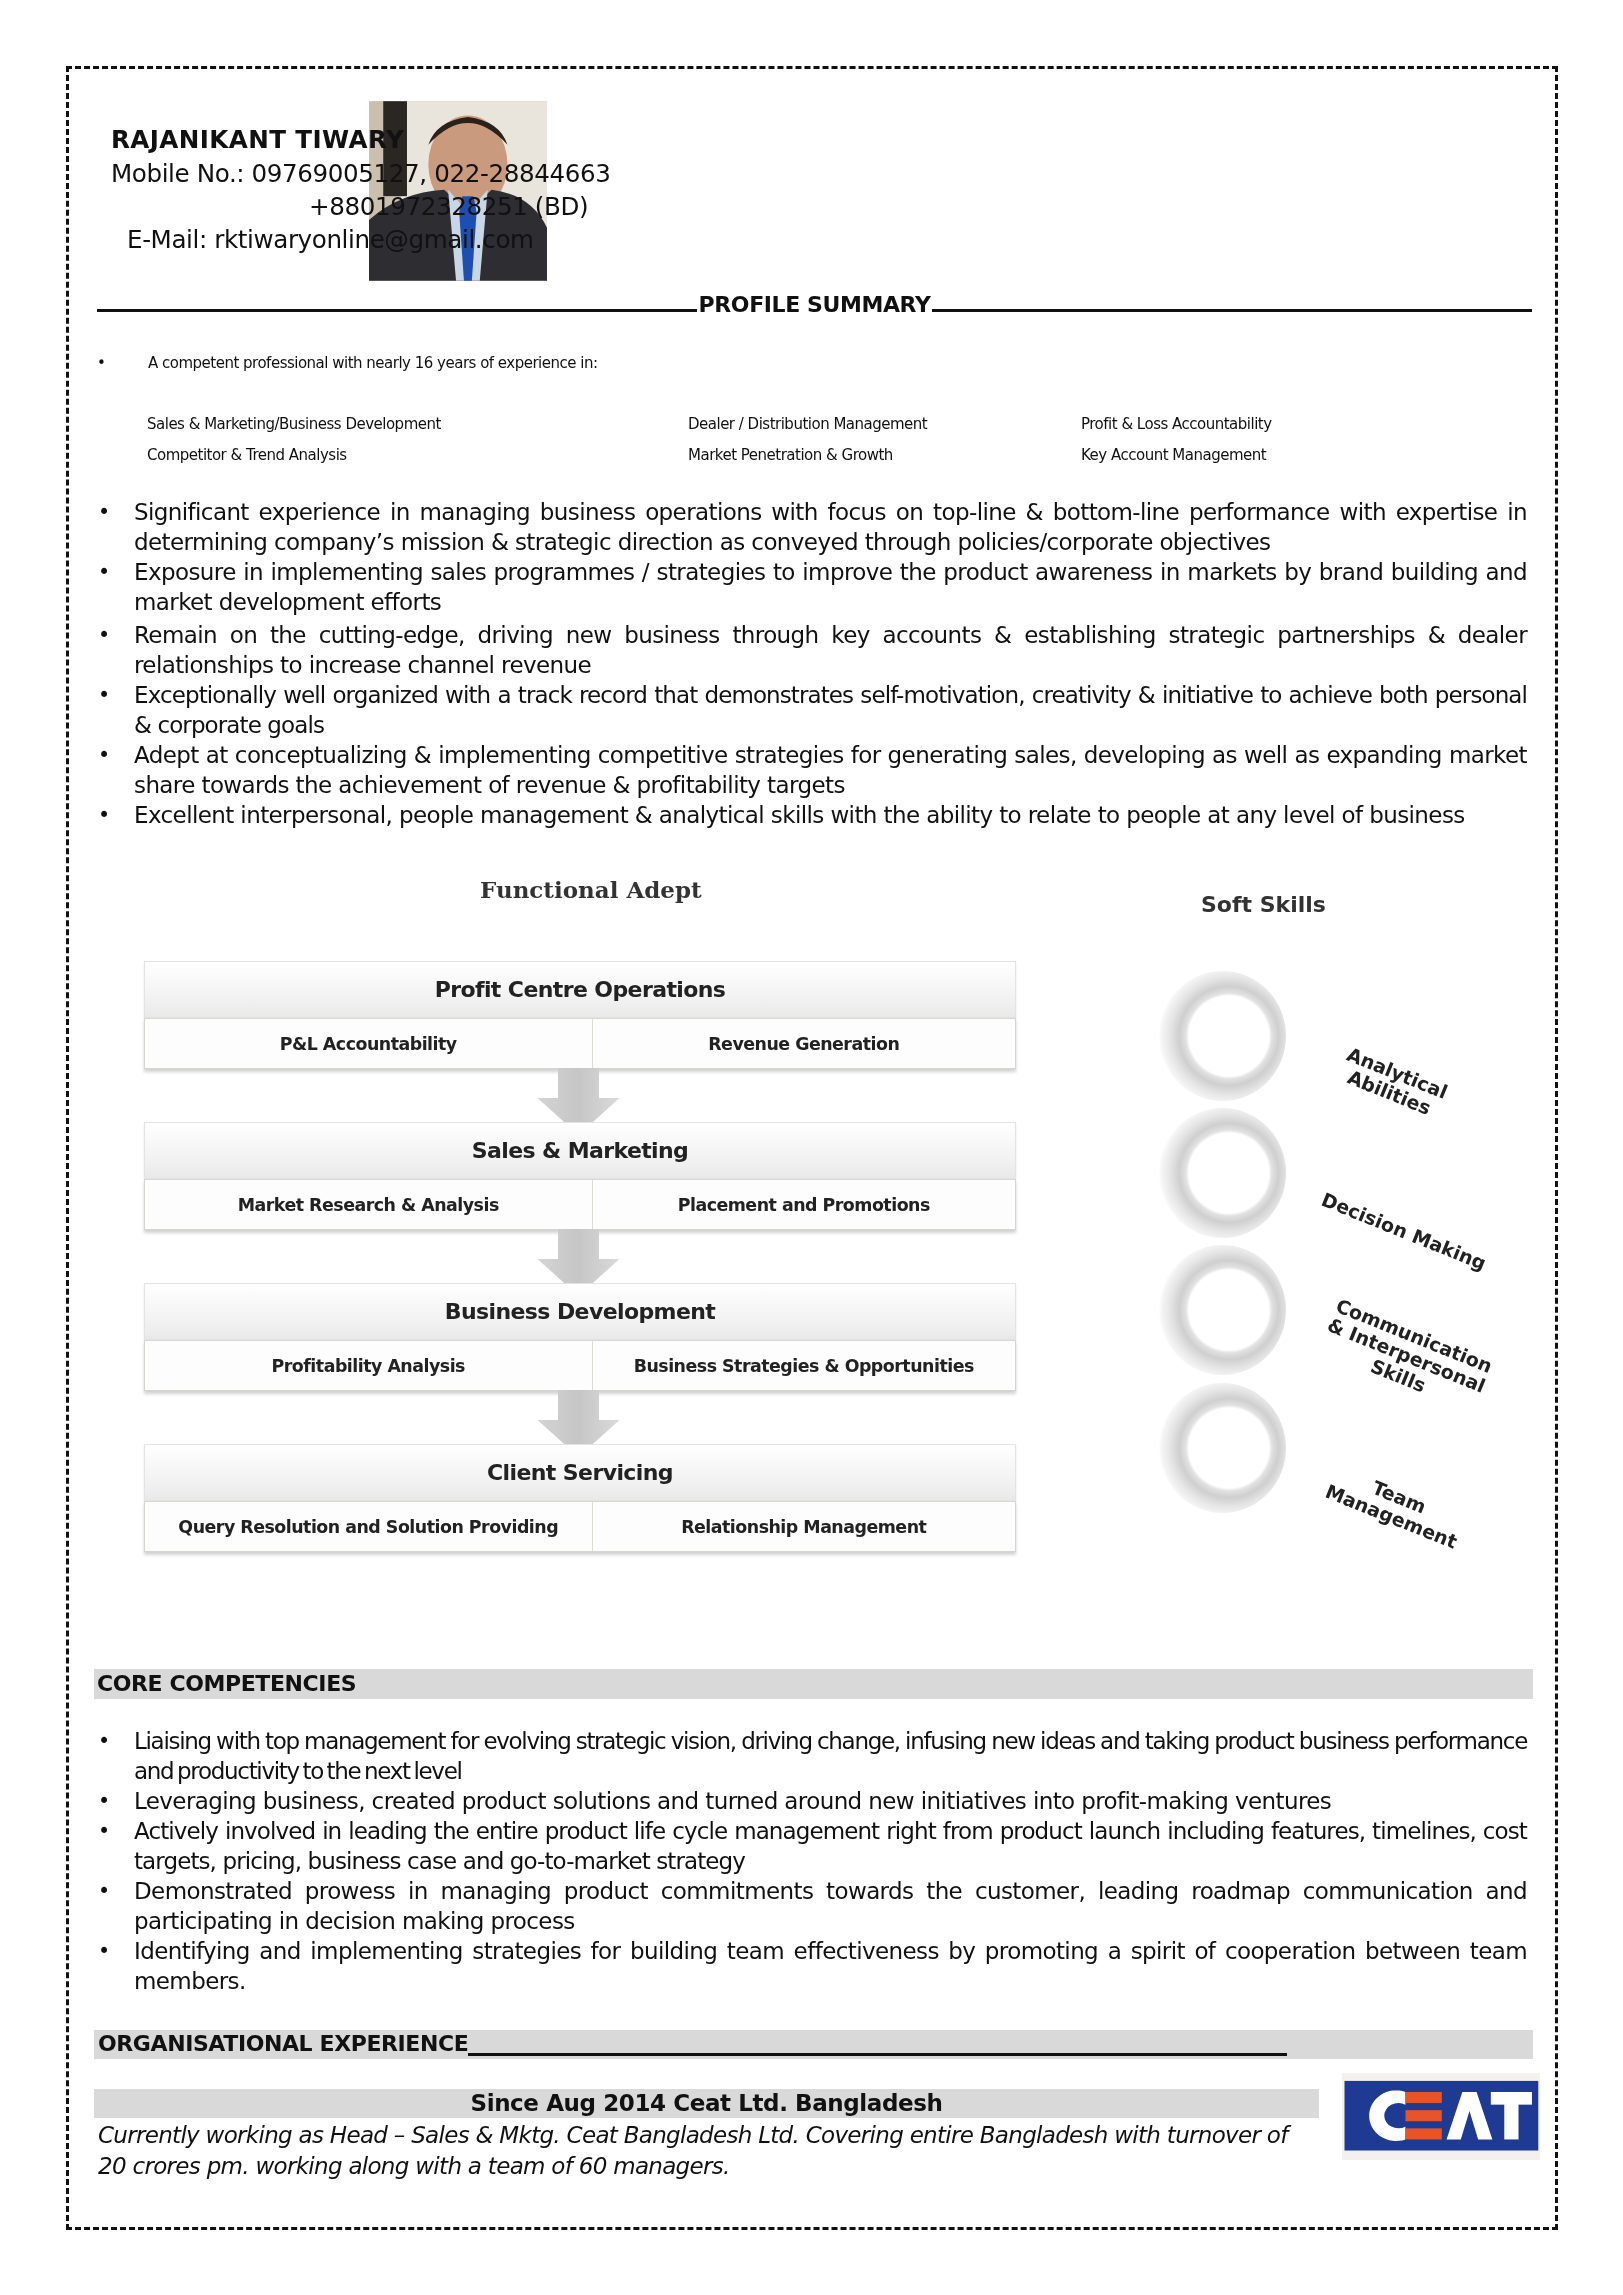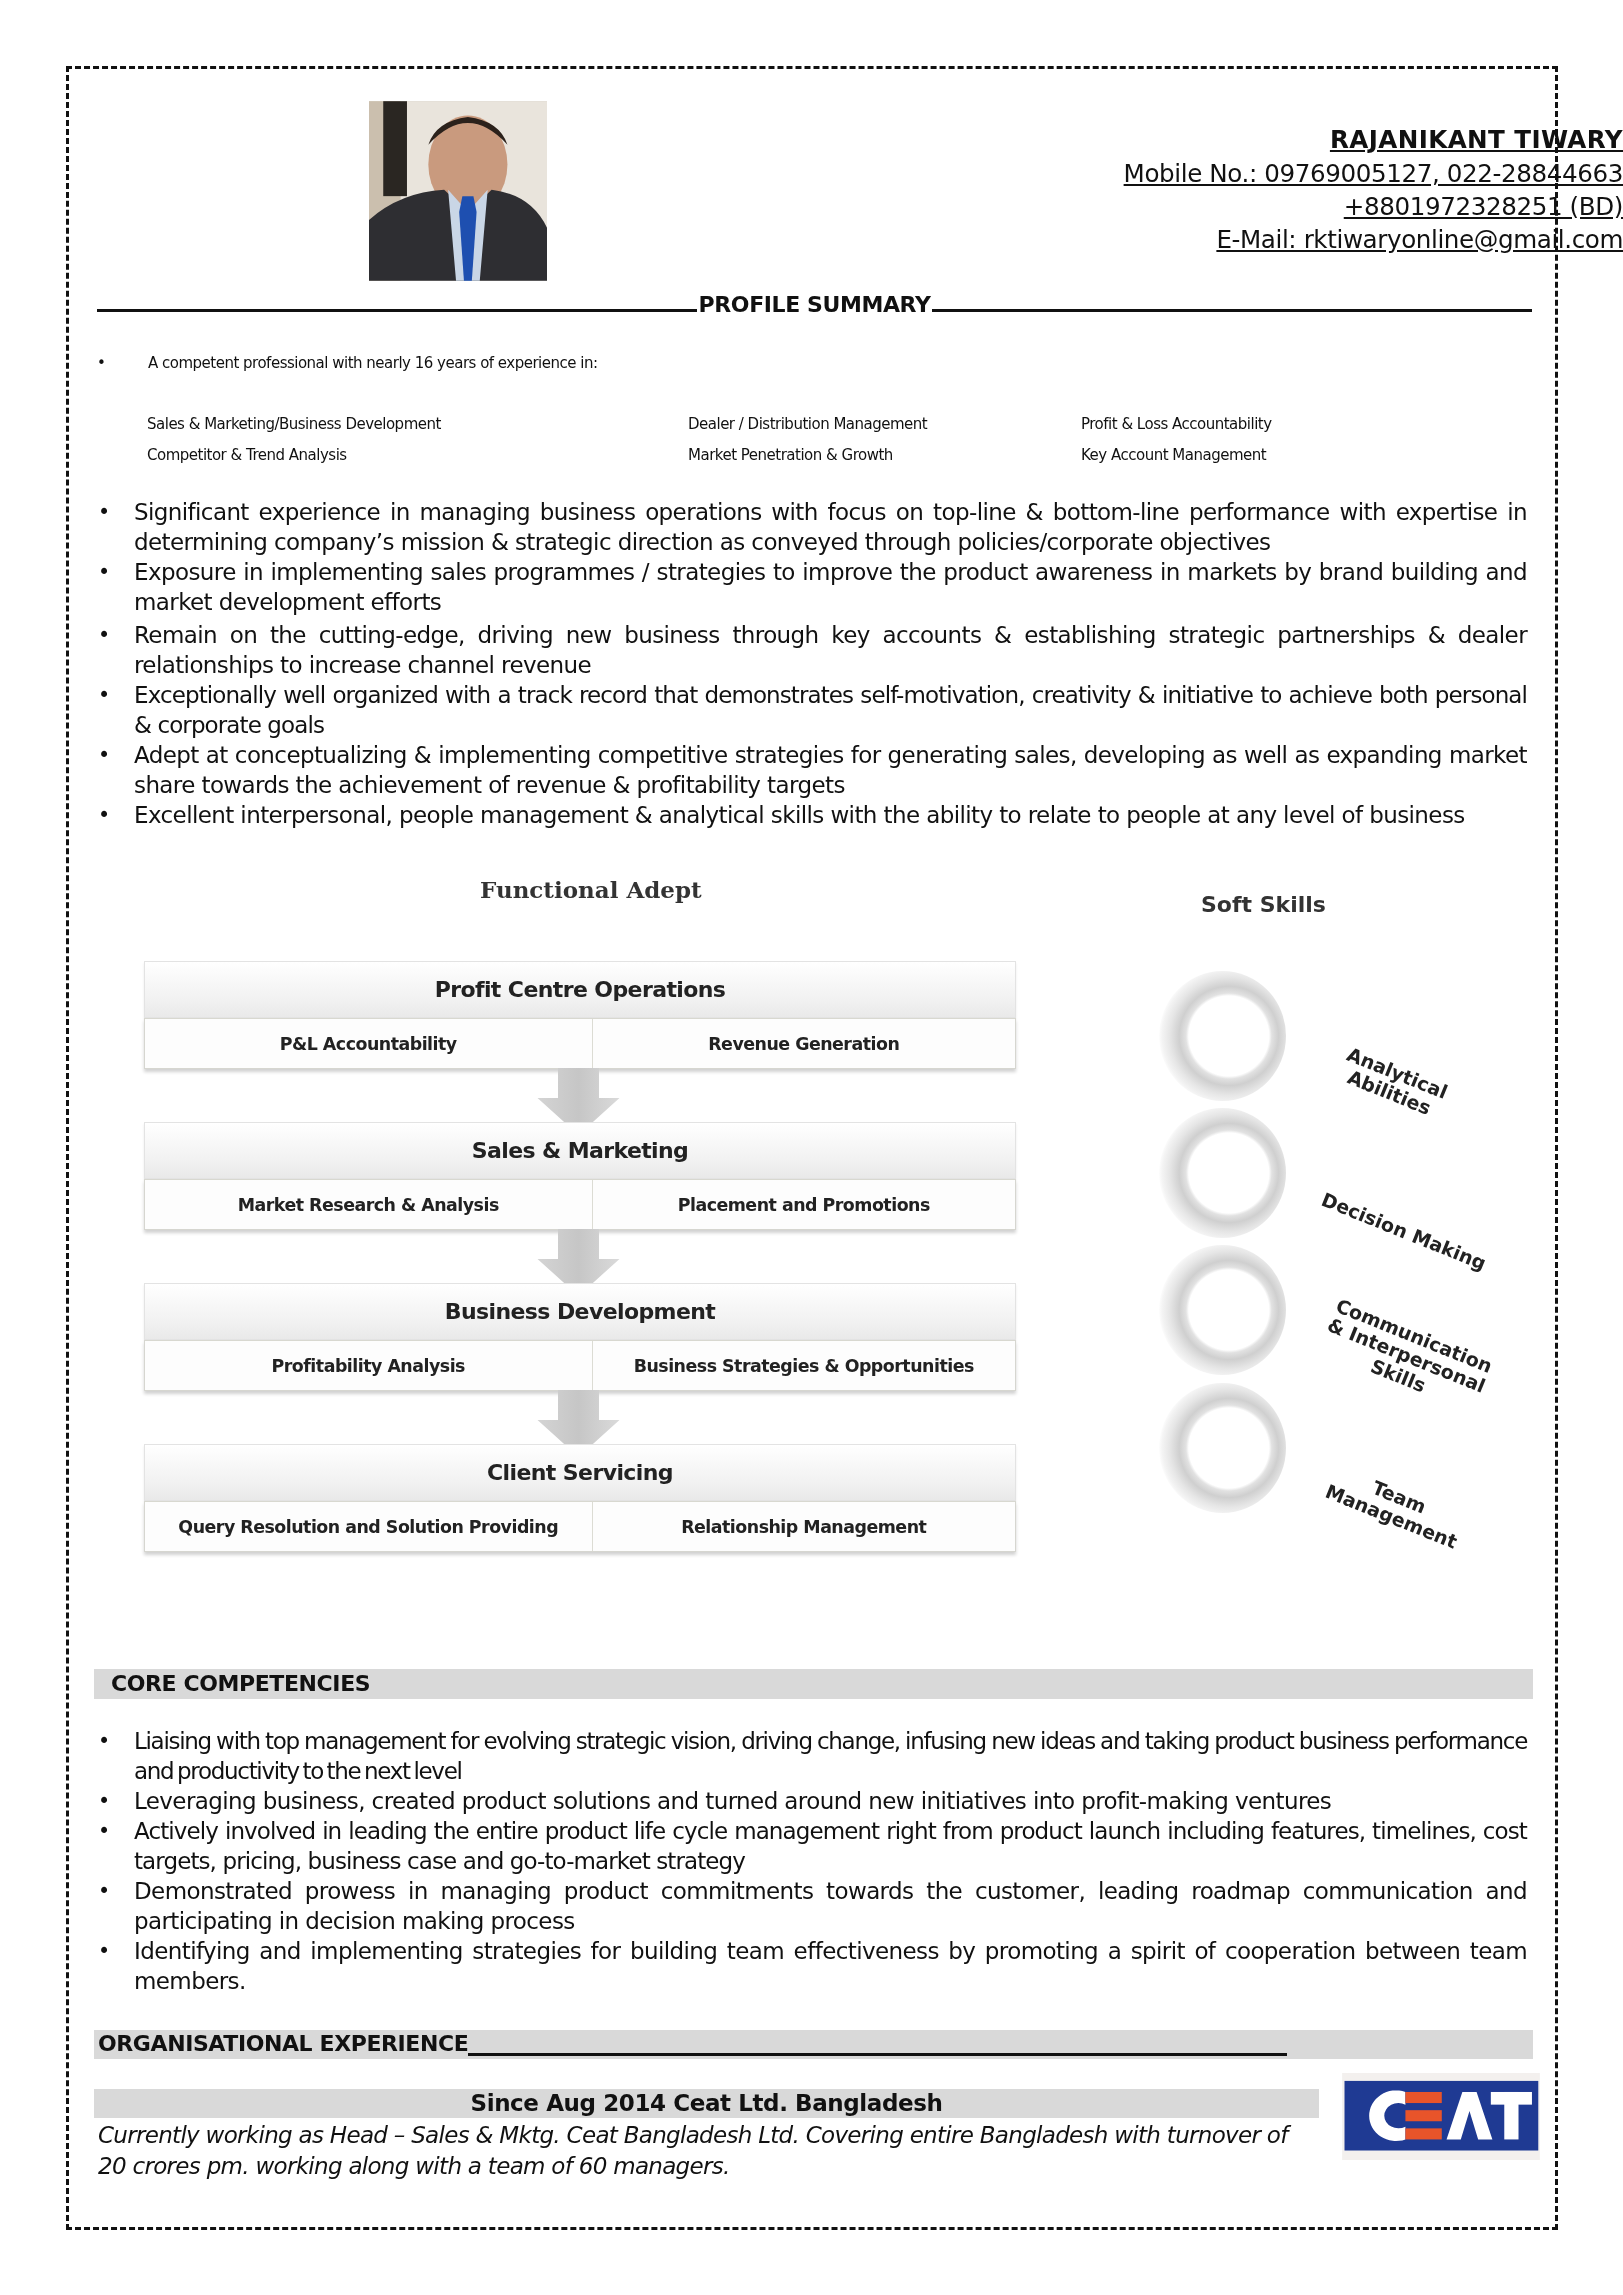--- a/index.html
+++ b/index.html
@@ -1,21 +1,21 @@
 <!DOCTYPE html>
 <html style="font-size:12.7px"><head>
 <meta charset="utf-8">
 <style>
   html, body { margin:0; padding:0; background:#ffffff; }
   body { width:1623px; height:2295px; position:relative; overflow:hidden;
          font-family:"DejaVu Sans", sans-serif; color:#111; }
   .abs { position:absolute; }
   .border { left:66px; top:66px; width:1492px; height:2164px; border:3.2px dashed #111; box-sizing:border-box; }
   .photo { left:369px; top:101px; width:178px; height:180px; overflow:hidden; background:#d8d2c8; }
-  .hdr-line { font-family:"DejaVu Sans", sans-serif; font-size:24.6px; text-align:right; white-space:nowrap; letter-spacing:-0.4px;text-decoration:underline; }
+  .hdr-line { font-family:"DejaVu Sans", sans-serif; font-size:24.6px; text-align:left; white-space:nowrap; letter-spacing:-0.4px; }
   .name { font-weight:bold; font-size:24.6px; letter-spacing:0.4px; }
   .txt { font-size:15px; line-height:30px; letter-spacing:-0.5px; white-space:nowrap; }
   .bul { font-size:23px; line-height:30px; letter-spacing:-0.6px; }
   .dot { position:absolute; left:0; top:0; font-size:20.6px; }
   .rule-row { display:flex; align-items:flex-end; }
   .rule { border-bottom:3.2px solid #111; height:0; margin-bottom:4.8px; }
   .section-h { font-weight:bold; font-size:22px; letter-spacing:-0.4px; }
   .band { background:#d9d9d9; }
   .just { text-align:justify; text-align-last:left; }
   
@@ -160,21 +160,21 @@
 <div class="soft-label" style="left:1322px;top:1324px;transform:rotate(22deg);">
   <div>Communication</div>
   <div>&amp; Interpersonal</div>
   <div>Skills</div>
 </div>
 <div class="soft-label" style="left:1325px;top:1486px;transform:rotate(22deg);">
   <div>Team</div>
   <div>Management</div>
 </div>
 
-<div class="abs band section-h" style="left:94px;top:1669px;width:1439px;height:30px;line-height:30px;padding-left:17px;box-sizing:border-box;">CORE COMPETENCIES</div>
+<div class="abs band section-h" style="left:94px;top:1669px;width:1439px;height:30px;line-height:30px;padding-left:3px;box-sizing:border-box;">CORE COMPETENCIES</div>
 
 <div class="abs" style="left:98px;top:1726px;width:1429px;">
   <div class="bul just" style="position:relative;padding-left:36px;letter-spacing:-1.3px;word-spacing:-2.4px;"><span class="dot">•</span><span>Liaising with top management for evolving strategic vision, driving change, infusing new ideas and taking product business performance and productivity to the next level</span></div>
   <div class="bul" style="position:relative;padding-left:36px;white-space:nowrap;"><span class="dot">•</span><span>Leveraging business, created product solutions and turned around new initiatives into profit-making ventures</span></div>
   <div class="bul just" style="position:relative;padding-left:36px;letter-spacing:-0.9px;"><span class="dot">•</span><span>Actively involved in leading the entire product life cycle management right from product launch including features, timelines, cost targets, pricing, business case and go-to-market strategy</span></div>
   <div class="bul just" style="position:relative;padding-left:36px;"><span class="dot">•</span><span>Demonstrated prowess in managing product commitments towards the customer, leading roadmap communication and participating in decision making process</span></div>
   <div class="bul just" style="position:relative;padding-left:36px;"><span class="dot">•</span><span>Identifying and implementing strategies for building team effectiveness by promoting a spirit of cooperation between team members.</span></div>
 </div>
 
 <div class="abs band" style="left:94px;top:2030px;width:1439px;height:28.5px;"></div>

